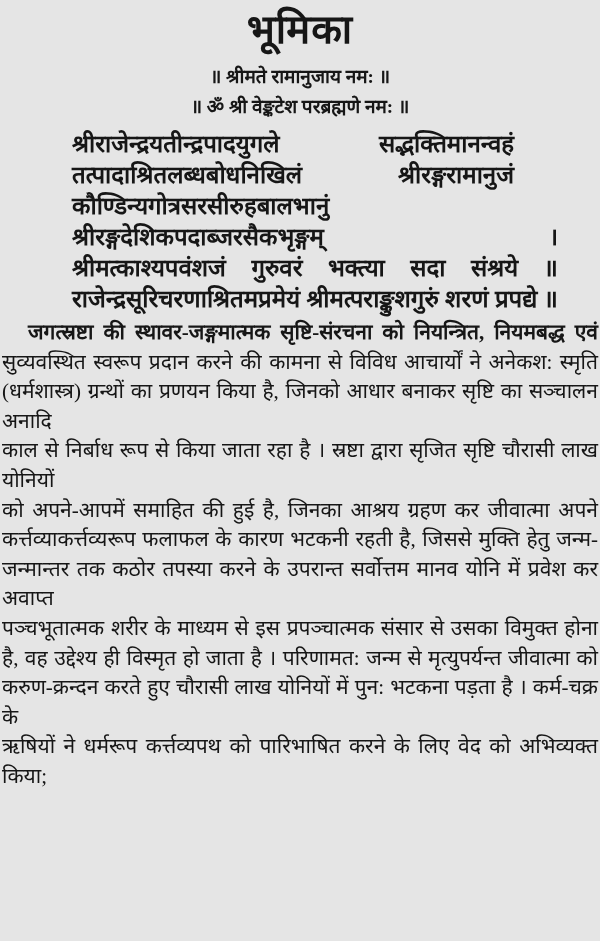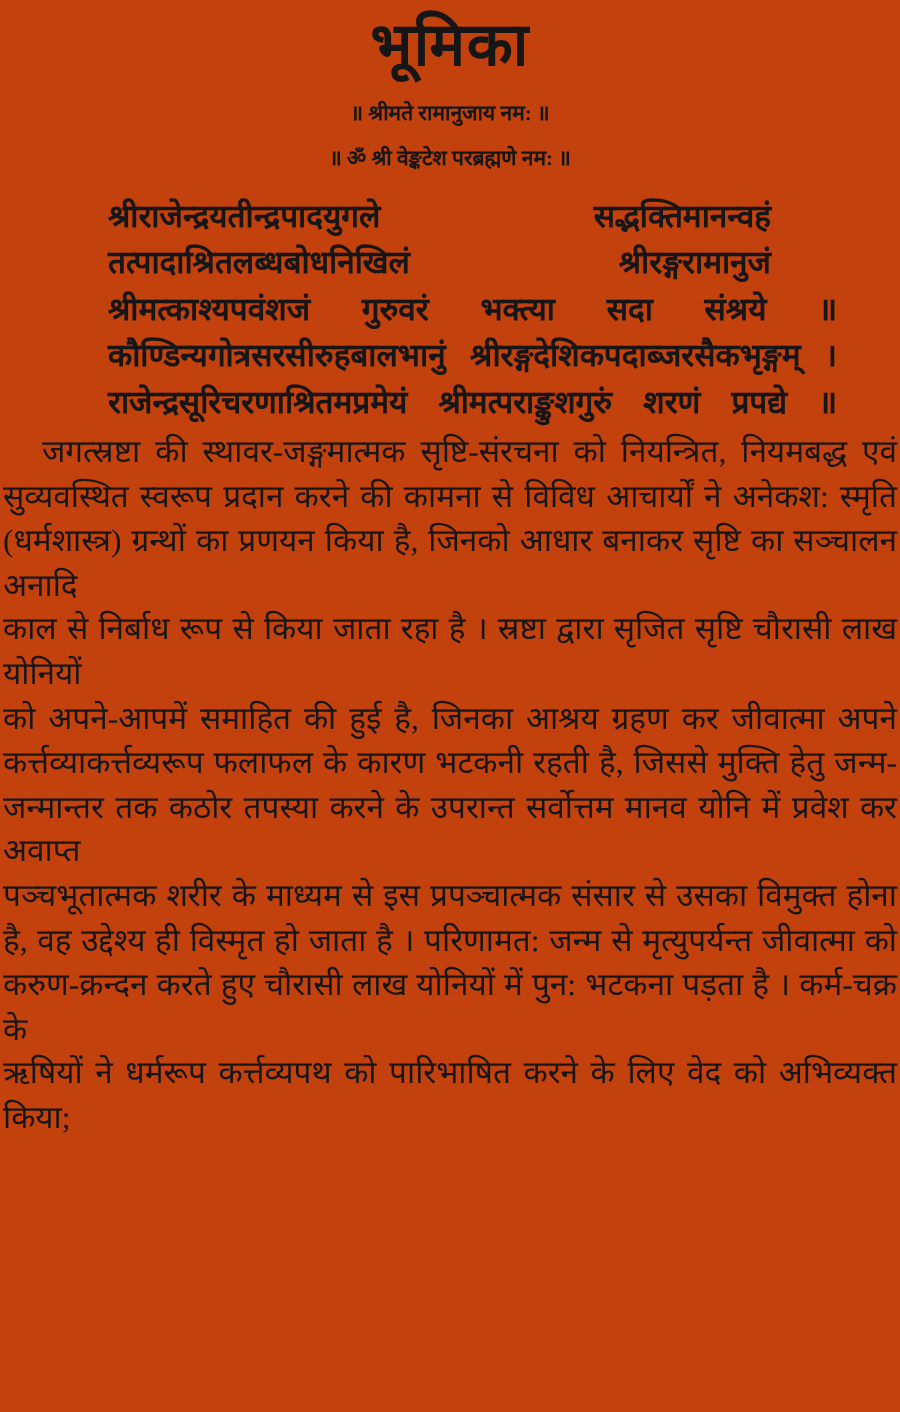--- a/index.html
+++ b/index.html
@@ -7,46 +7,46 @@
     padding: 0;
     width: 600px;
     height: 941px;
     background: #ffffff;
     overflow: hidden;
   }
   .page {
     width: 600px;
     height: 941px;
     box-sizing: border-box;
-    background: #c2410c;
+    background: #e5e5e5;
     color: #161616;
     font-family: "Liberation Serif", "DejaVu Serif", serif;
     -webkit-font-smoothing: antialiased;
   }
   .title {
     margin: 0;
     padding-top: 4px;
     text-align: center;
     font-size: 40px;
     line-height: 52px;
     font-weight: 800;
     letter-spacing: 1px;
   }
   .invocations {
     margin-top: 6px;
     text-align: center;
-    font-size: 14px;
+    font-size: 19px;
     font-weight: 600;
   }
   .invocation {
     line-height: 30px;
   }
   .verse {
     margin: 7px 42px 0 72px;
-    font-size: 21px;
+    font-size: 24px;
     font-weight: 600;
   }
   .verse-line {
     line-height: 31px;
     text-align: justify;
     text-align-last: justify;
   }
   .verse-line.narrow {
     padding-right: 44px;
   }
@@ -55,20 +55,21 @@
     font-size: 21px;
     font-weight: 500;
   }
   .para-line {
     line-height: 29.6px;
     text-align: justify;
     text-align-last: justify;
   }
   .para div.para-line:first-of-type {
     text-indent: 26px;
+    font-weight: bold;
   }
   .para div.para-line:last-of-type {
     text-align-last: left;
   }
 </style>
 </head>
 <body>
 
 <div class="page">
 
@@ -79,23 +80,23 @@
     <div class="invocation">॥ ॐ श्री वेङ्कटेश परब्रह्मणे नम: ॥</div>
   </div>
 
   <div class="verse">
 
       <div class="verse-line narrow">श्रीराजेन्द्रयतीन्द्रपादयुगले सद्भक्तिमानन्वहं</div>
 
 
       <div class="verse-line narrow">तत्पादाश्रितलब्धबोधनिखिलं श्रीरङ्गरामानुजं</div>
 
+      <div class="verse-line">कौण्डिन्यगोत्रसरसीरुहबालभानुं श्रीरङ्गदेशिकपदाब्जरसैकभृङ्गम् ।</div>
+
       <div class="verse-line">श्रीमत्काश्यपवंशजं गुरुवरं भक्त्या सदा संश्रये ॥</div>
-
-      <div class="verse-line">कौण्डिन्यगोत्रसरसीरुहबालभानुं श्रीरङ्गदेशिकपदाब्जरसैकभृङ्गम् ।</div>
 
       <div class="verse-line">राजेन्द्रसूरिचरणाश्रितमप्रमेयं श्रीमत्पराङ्कुशगुरुं शरणं प्रपद्ये ॥</div>
     </div>
 
   <div class="para">
 
       <div class="para-line">जगत्स्रष्टा की स्थावर-जङ्गमात्मक सृष्टि-संरचना को नियन्त्रित, नियमबद्ध एवं</div>
 
       <div class="para-line">सुव्यवस्थित स्वरूप प्रदान करने की कामना से विविध आचार्यों ने अनेकश: स्मृति</div>
 

